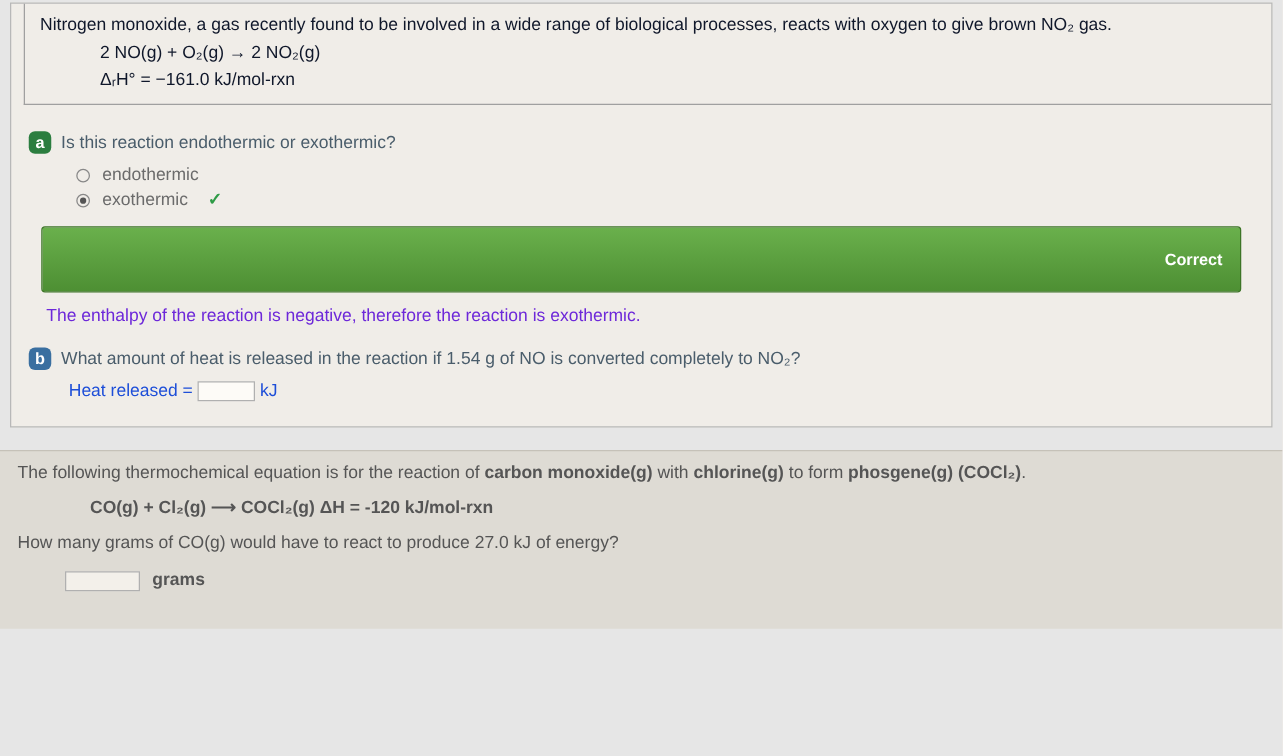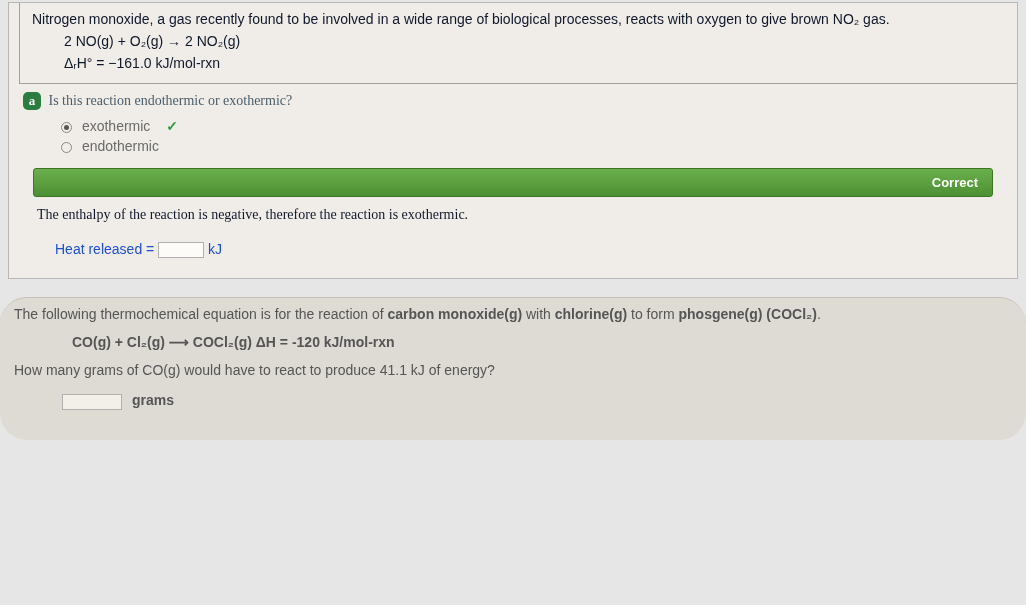--- a/index.html
+++ b/index.html
@@ -19,23 +19,23 @@
   }
   .intro-box {
     border: 1px solid #a0a0a0;
     border-top: none;
     border-right: none;
     padding: 8px 12px 6px 12px;
     margin-left: 10px;
     color: #0f172a;
   }
   .intro-box p { margin-bottom: 6px; }
-  .eq-indent { margin-left: 32px; margin-bottom: 6px; }
+  .eq-indent { margin-left: 48px; margin-bottom: 6px; }
   .q-block { padding: 8px 14px 6px 14px; }
-  .q-line { margin-top: 0; margin-bottom: 8px; color:#4a5d6b;font-family:Liberation Serif, serif;}
+  .q-line { margin-top: 13px; margin-bottom: 8px; color:#4a5d6b;}
   .badge {
     display: inline-block;
     width: 18px; height: 18px;
     border-radius: 5px;
     background: #2b7d3f;
     color: #fff;
     text-align: center;
     font-size: 13px;
     font-weight: bold;
     line-height: 18px;
@@ -60,45 +60,44 @@
     color: #2e9b46;
     margin-left: 12px;
     font-weight: bold;
   }
   .correct-bar {
     margin: 14px 10px 8px 10px;
     background: linear-gradient(#6ab04c, #4d8f33);
     border: 1px solid #3d7527;
     border-radius: 3px;
     color: #fff;
-    padding: 6px 14px;
+    padding: 18px 14px;
     text-align: right;
     font-weight: bold;
     font-size: 13px;
   }
-  .explain { margin: 10px 14px 18px 14px; color:#0f172a;font-family:Liberation Serif, serif;}
+  .explain { margin: 10px 14px 18px 14px; color:#6d28d9;}
   .heat-line { margin: 6px 14px 14px 32px; color:#1d4ed8;}
   .inline-input {
     display: inline-block;
     width: 46px; height: 16px;
     background: #fdfbf7;
     border: 1px solid #b0b0b0;
     vertical-align: middle;
   }
   .problem2 {
     background: #dedbd4;
     padding: 8px 14px 18px 14px;
     color: #555;
     border-top: 1px solid #c5c1b8;
     margin-top: 10px;
-    border-radius: 27px;
   }
   .problem2 p { margin-bottom: 12px; }
   .eq2 { margin-left: 58px; margin-bottom: 12px; }
-  .grams-line { margin-left: 48px; margin-top: 14px; }
+  .grams-line { margin-left: 38px; margin-top: 14px; }
   .wide-input {
     display:inline-block;
     width: 60px; height:16px;
     background:#f3f0ea;
     border:1px solid #b0b0b0;
     vertical-align: middle;
     margin-right:6px;
   }
 </style>
 </head>
@@ -111,48 +110,52 @@
     <p class="eq-indent">2 NO(g) + O₂(g) → 2 NO₂(g)</p>
     <p class="eq-indent">ΔᵣH° = −161.0 kJ/mol-rxn</p>
   </div>
 
   <div class="q-block">
     <p class="q-line">
       <span class="badge">a</span>
       <span>Is this reaction endothermic or exothermic?</span>
     </p>
     <div class="radio-row">
+      <span class="radio"></span>
+      <span>endothermic</span>
+    </div>
+    <div class="radio-row">
       <span class="radio sel"></span>
       <span>exothermic</span>
       <span class="check">✓</span>
-    </div>
-    <div class="radio-row">
-      <span class="radio"></span>
-      <span>endothermic</span>
     </div>
 
     <div class="correct-bar">
       <span>Correct</span>
     </div>
 
     <p class="explain">The enthalpy of the reaction is negative, therefore the reaction is exothermic.</p>
 
+    <p class="q-line">
+      <span class="badge b-blue">b</span>
+      <span>What amount of heat is released in the reaction if 1.54 g of NO is converted completely to NO₂?</span>
+    </p>
     <p class="heat-line">
       <span>Heat released =</span>
       <span class="inline-input"></span>
       <span>kJ</span>
     </p>
   </div>
 </div>
 
 <div class="problem2">
   <p>
     <span>The following thermochemical equation is for the reaction of </span><b>carbon monoxide(g)</b><span> with </span><b>chlorine(g)</b><span> to form </span><b>phosgene(g) (COCl₂)</b><span>.</span>
   </p>
   <p class="eq2">
     <b>CO(g) + Cl₂(g) ⟶ COCl₂(g)     ΔH = -120 kJ/mol-rxn</b>
   </p>
-  <p>How many grams of CO(g) would have to react to produce 41.1 kJ of energy?</p>
+  <p>How many grams of CO(g) would have to react to produce 27.0 kJ of energy?</p>
   <p class="grams-line">
     <span class="wide-input"></span>
     <b>grams</b>
   </p>
 </div>
 
 </body></html>

